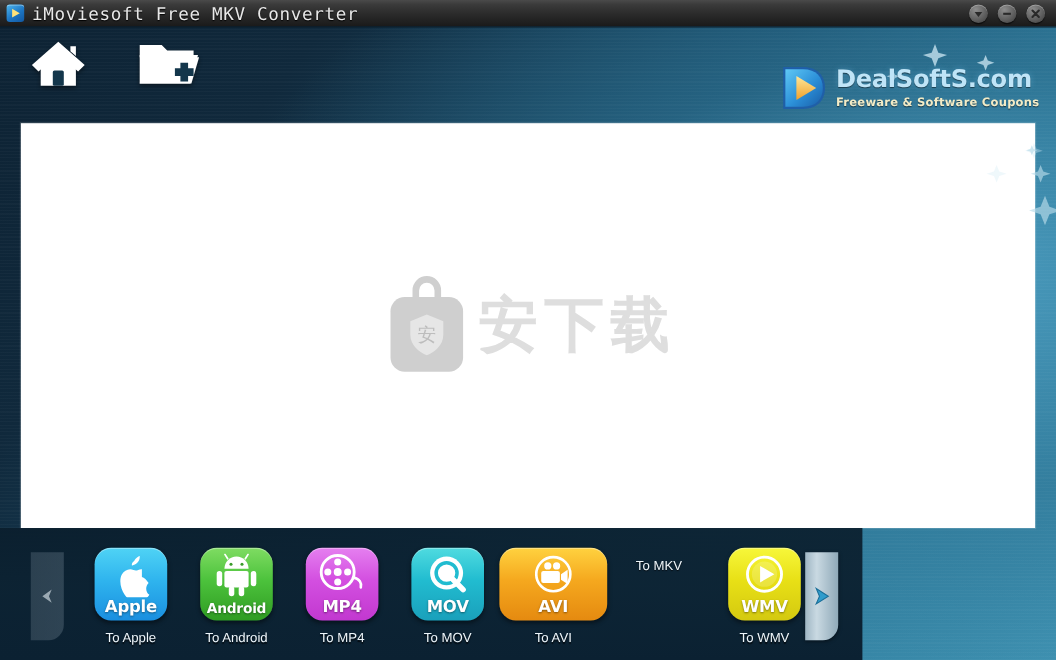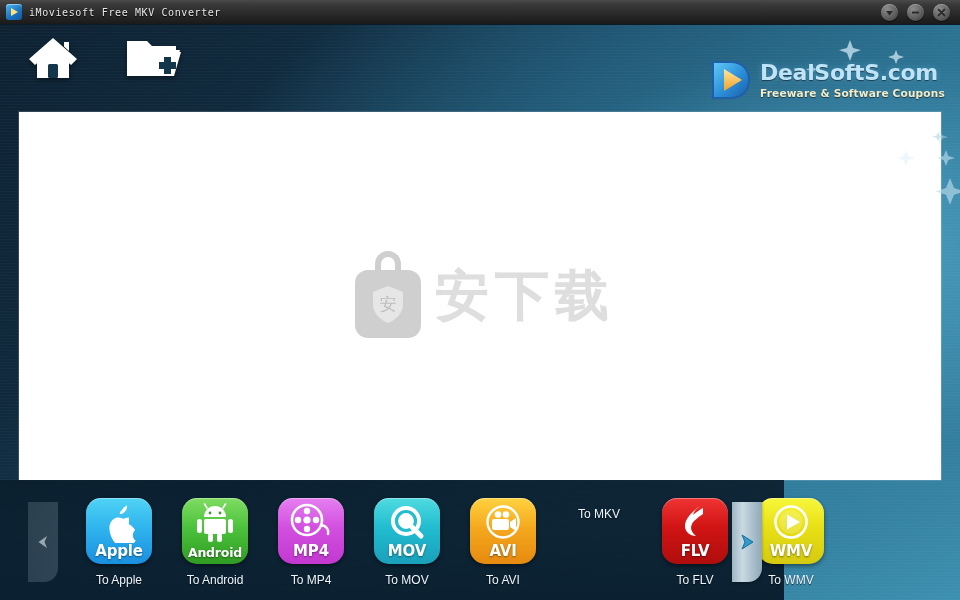--- a/index.html
+++ b/index.html
@@ -43,21 +43,21 @@
     box-shadow: inset 0 1px 0 rgba(255,255,255,0.45);
     position: relative; flex: none;
   }
   .app-icon::after {
     content:""; position:absolute; left:5px; top:3.5px;
     border-left: 7px solid #ffe27a;
     border-top: 4.5px solid transparent;
     border-bottom: 4.5px solid transparent;
   }
   .title-text {
-    color: #e8e8e8; font-size: 10px; letter-spacing: 0.6px;
+    color: #e8e8e8; font-size: 16px; letter-spacing: 0.6px;
     font-family: "DejaVu Sans Mono", monospace;
     text-shadow: 0 1px 1px #000;
     white-space: nowrap;
   }
   .win-btns { margin-left: auto; display:flex; gap:9px; padding-right: 10px; }
   .win-btn {
     width: 17px; height: 17px; border-radius: 50%;
     background: radial-gradient(circle at 35% 28%, #8d8d8d 0%, #606060 55%, #3a3a3a 100%);
     box-shadow: inset 0 1px 0 rgba(255,255,255,0.30), 0 1px 1px rgba(0,0,0,0.6);
     display:flex; align-items:center; justify-content:center;
@@ -169,21 +169,21 @@
     text-shadow: 0 1px 2px rgba(0,0,0,0.45);
     font-family:"DejaVu Sans", sans-serif;
   }
   .tile .cap.sm { font-size: 12.5px; }
   .tile .glyph { position:absolute; top: 5px; left:0; right:0; display:flex; justify-content:center; }
 
   .t-apple  { background: linear-gradient(180deg,#4fd3f5 0%, #2fb4ee 45%, #1a8fe0 100%); }
   .t-android{ background: linear-gradient(180deg,#7fdc62 0%, #4cc23c 45%, #2f9c22 100%); }
   .t-mp4    { background: linear-gradient(180deg,#e57ff0 0%, #d34fe0 45%, #c238d0 100%); }
   .t-mov    { background: linear-gradient(180deg,#4fdbe0 0%, #21bcd0 45%, #1aa0bb 100%); }
-  .t-avi    { background: linear-gradient(180deg,#ffd23f 0%, #f5a81e 45%, #e58a10 100%); }
+  .t-avi    { background: linear-gradient(180deg,#ffd23f 0%, #f5a81e 45%, #e58a10 100%); padding-left: 32px; }
   .t-mkv    { background: linear-gradient(180deg,#46cfe0 0%, #24a9c6 45%, #1d8fae 100%); }
   .t-flv    { background: linear-gradient(180deg,#f03434 0%, #d01414 45%, #b00d0d 100%); }
   .t-wmv    { background: linear-gradient(180deg,#f7f73a 0%, #e8e016 45%, #d4c910 100%); }
 </style>
 </head>
 <body>
 
 <div id="app">
 
   <svg class="stars" width="300" height="200" style="left:700px; top:34px;" viewBox="0 0 300 200">
@@ -374,31 +374,20 @@
             </span>
             <span class="cap">AVI</span>
           </div>
           <span class="tile-label">To AVI</span>
         </div>
 
         <div class="target">
           <span class="tile-label">To MKV</span>
         </div>
 
-        <div class="target">
-          <div class="tile t-flv">
-            <span class="glyph">
-              <svg width="34" height="40" viewBox="0 0 34 40">
-                <path d="M23 2 c-8 6 -13 11 -15 16 c-2 5 -1 9 2 12 c2 2 5 3 8 3 c-5 -4 -6 -8 -4 -12 c1.5 -3 5 -6 11 -10 v-6 c-5 3 -8 5 -10 7 c1 -4 4 -7 8 -10 Z" fill="#fff"></path>
-              </svg>
-            </span>
-            <span class="cap">FLV</span>
-          </div>
-          <span class="tile-label">To FLV</span>
-        </div>
 
         <div class="target">
           <div class="tile t-wmv">
             <span class="glyph">
               <svg width="40" height="40" viewBox="0 0 40 40">
                 <circle cx="20" cy="19" r="15.5" fill="none" stroke="#fff" stroke-width="2.6"></circle>
                 <circle cx="20" cy="19" r="11.5" fill="#fff" opacity="0.18"></circle>
                 <path d="M16 11.5 L29 19 L16 26.5 Z" fill="#fff"></path>
               </svg>
             </span>

